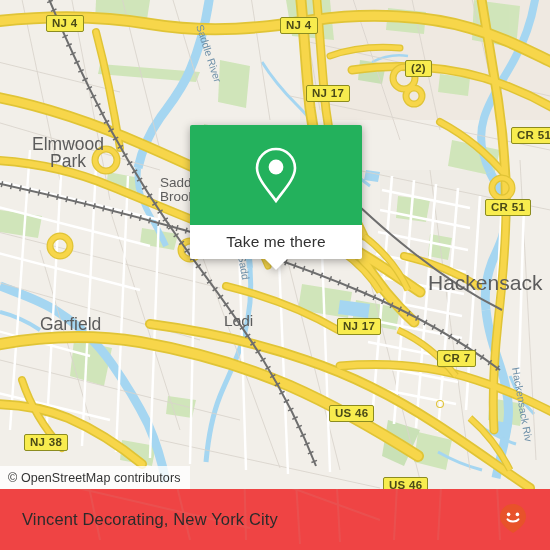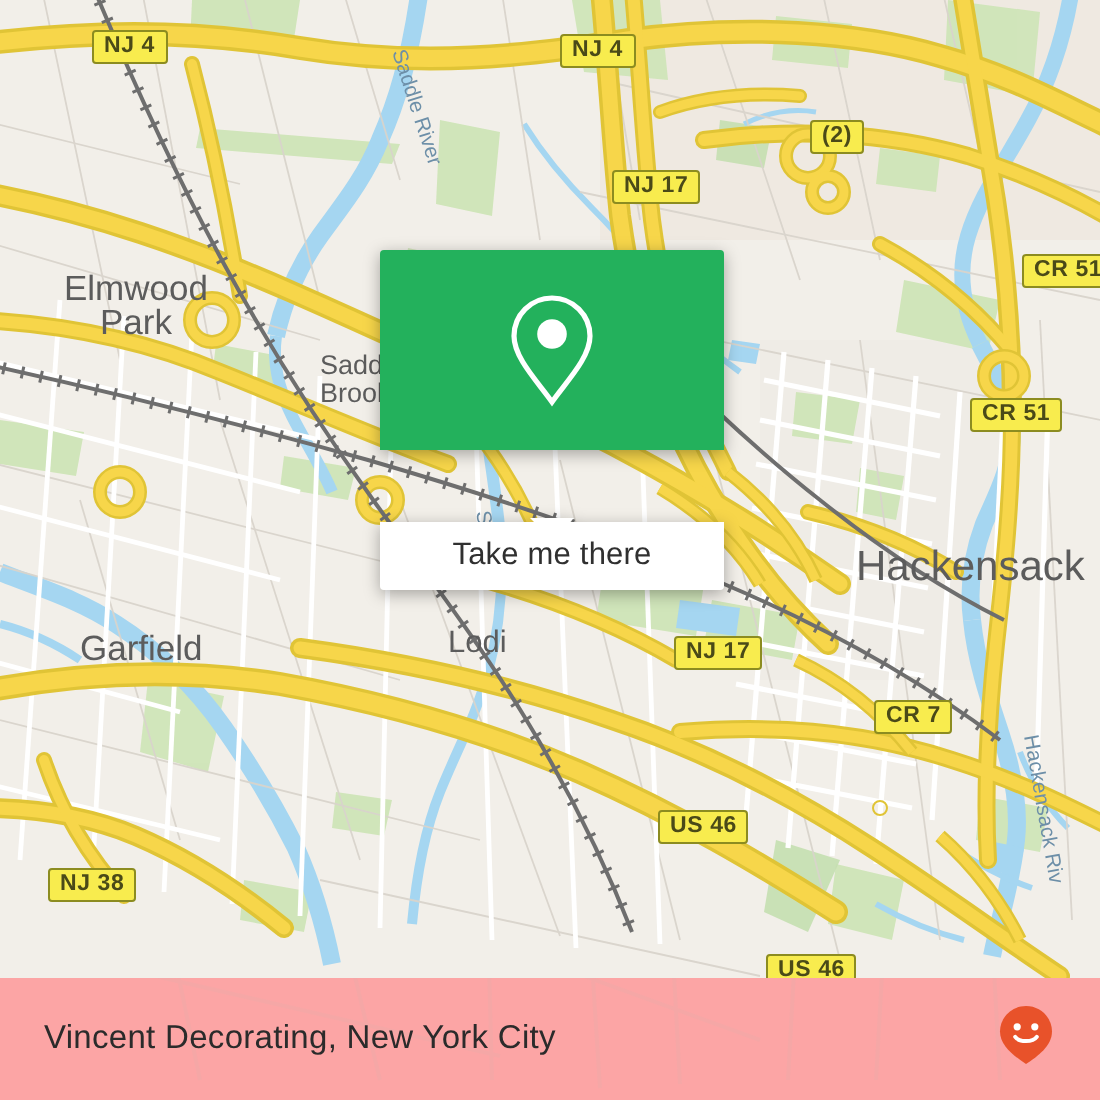--- a/index.html
+++ b/index.html
@@ -63,21 +63,20 @@
     justify-content: center;
   }
   #popup-pin-icon svg { display: block; }
   #popup-action {
     height: 34px;
     background: #ffffff;
     border-radius: 0 0 2px 2px;
     display: flex;
     align-items: center;
     justify-content: center;
-    margin-top: 36px;
   }
   #popup-action-label {
     font-size: 15.5px;
     color: #303030;
     letter-spacing: 0.1px;
   }
   #popup-tail {
     position: absolute;
     left: 50%;
     top: 134px;
@@ -88,21 +87,21 @@
     border-top: 11px solid #ffffff;
   }
 
   
   #footer {
     position: absolute;
     left: 0;
     top: 489px;
     width: 550px;
     height: 61px;
-    background: #fca5a5;
+    background: #ef4444;
     overflow: hidden;
   }
   #footer-watermark {
     position: absolute;
     left: 0; top: -489px;
     width: 550px;
     height: 550px;
     opacity: 0.10;
     pointer-events: none;
   }
@@ -393,20 +392,23 @@
         <div style="position: absolute; left: 405px; top: 60px; background: rgb(248, 236, 78); border: 1.5px solid rgb(140, 140, 32); border-radius: 2px; padding: 1px 5px 2px; font-family: &quot;Liberation Sans&quot;, sans-serif; font-size: 11.5px; font-weight: bold; color: rgb(74, 74, 24); letter-spacing: 0.3px; line-height: 12px; white-space: nowrap;"><span>(2)</span></div>
         <div style="position: absolute; left: 511px; top: 127px; background: rgb(248, 236, 78); border: 1.5px solid rgb(140, 140, 32); border-radius: 2px; padding: 1px 5px 2px; font-family: &quot;Liberation Sans&quot;, sans-serif; font-size: 11.5px; font-weight: bold; color: rgb(74, 74, 24); letter-spacing: 0.3px; line-height: 12px; white-space: nowrap;"><span>CR 51</span></div>
         <div style="position: absolute; left: 485px; top: 199px; background: rgb(248, 236, 78); border: 1.5px solid rgb(140, 140, 32); border-radius: 2px; padding: 1px 5px 2px; font-family: &quot;Liberation Sans&quot;, sans-serif; font-size: 11.5px; font-weight: bold; color: rgb(74, 74, 24); letter-spacing: 0.3px; line-height: 12px; white-space: nowrap;"><span>CR 51</span></div>
         <div style="position: absolute; left: 337px; top: 318px; background: rgb(248, 236, 78); border: 1.5px solid rgb(140, 140, 32); border-radius: 2px; padding: 1px 5px 2px; font-family: &quot;Liberation Sans&quot;, sans-serif; font-size: 11.5px; font-weight: bold; color: rgb(74, 74, 24); letter-spacing: 0.3px; line-height: 12px; white-space: nowrap;"><span>NJ 17</span></div>
         <div style="position: absolute; left: 437px; top: 350px; background: rgb(248, 236, 78); border: 1.5px solid rgb(140, 140, 32); border-radius: 2px; padding: 1px 5px 2px; font-family: &quot;Liberation Sans&quot;, sans-serif; font-size: 11.5px; font-weight: bold; color: rgb(74, 74, 24); letter-spacing: 0.3px; line-height: 12px; white-space: nowrap;"><span>CR 7</span></div>
         <div style="position: absolute; left: 329px; top: 405px; background: rgb(248, 236, 78); border: 1.5px solid rgb(140, 140, 32); border-radius: 2px; padding: 1px 5px 2px; font-family: &quot;Liberation Sans&quot;, sans-serif; font-size: 11.5px; font-weight: bold; color: rgb(74, 74, 24); letter-spacing: 0.3px; line-height: 12px; white-space: nowrap;"><span>US 46</span></div>
         <div style="position: absolute; left: 24px; top: 434px; background: rgb(248, 236, 78); border: 1.5px solid rgb(140, 140, 32); border-radius: 2px; padding: 1px 5px 2px; font-family: &quot;Liberation Sans&quot;, sans-serif; font-size: 11.5px; font-weight: bold; color: rgb(74, 74, 24); letter-spacing: 0.3px; line-height: 12px; white-space: nowrap;"><span>NJ 38</span></div>
         <div style="position: absolute; left: 383px; top: 477px; background: rgb(248, 236, 78); border: 1.5px solid rgb(140, 140, 32); border-radius: 2px; padding: 1px 5px 2px; font-family: &quot;Liberation Sans&quot;, sans-serif; font-size: 11.5px; font-weight: bold; color: rgb(74, 74, 24); letter-spacing: 0.3px; line-height: 12px; white-space: nowrap;"><span>US 46</span></div>
       </div>
 
+    <div id="osm-attrib">
+      <span>© OpenStreetMap contributors</span>
+    </div>
 
     <div id="popup-card">
       <div id="popup-green">
         <span id="popup-pin-icon">
           <svg width="46" height="58" viewBox="0 0 46 58" xmlns="http://www.w3.org/2000/svg">
             <path d="M23 3 C12.5 3 4 11.5 4 22 C4 33 16 45 23 55 C30 45 42 33 42 22 C42 11.5 33.5 3 23 3 Z" fill="none" stroke="#ffffff" stroke-width="2.6"></path>
             <circle cx="23" cy="21" r="7.4" fill="#ffffff"></circle>
           </svg>
         </span>
       </div>

